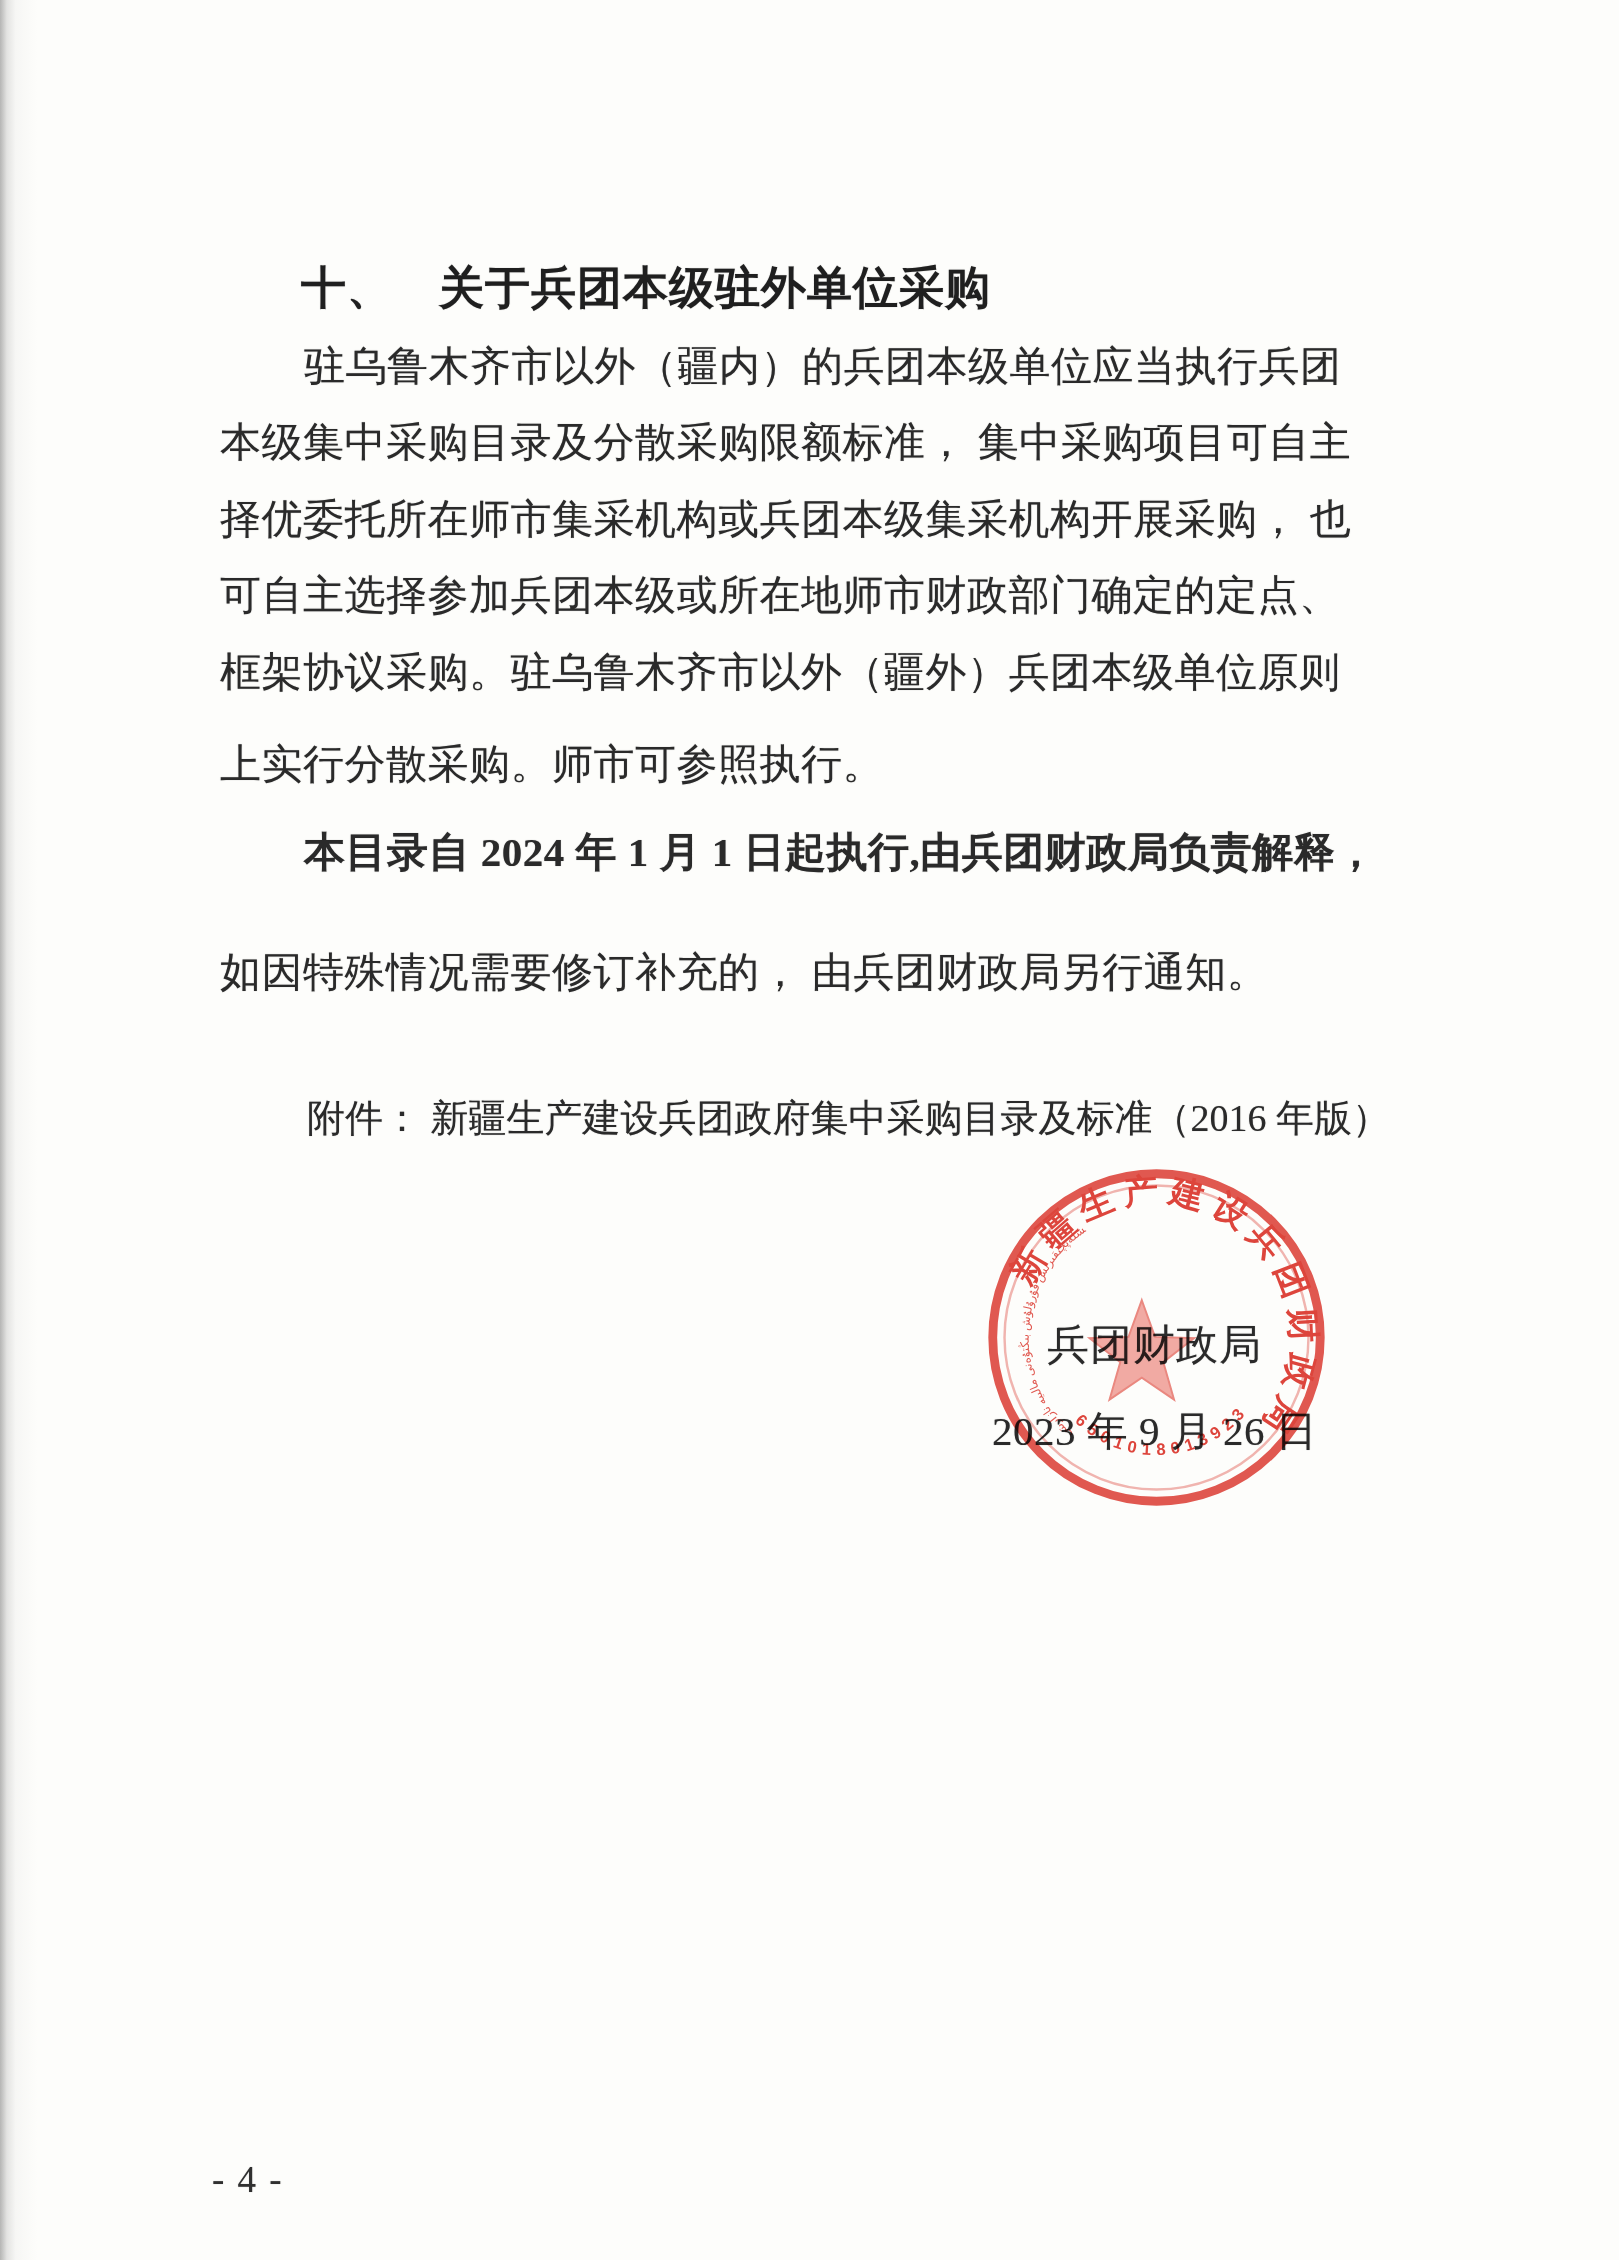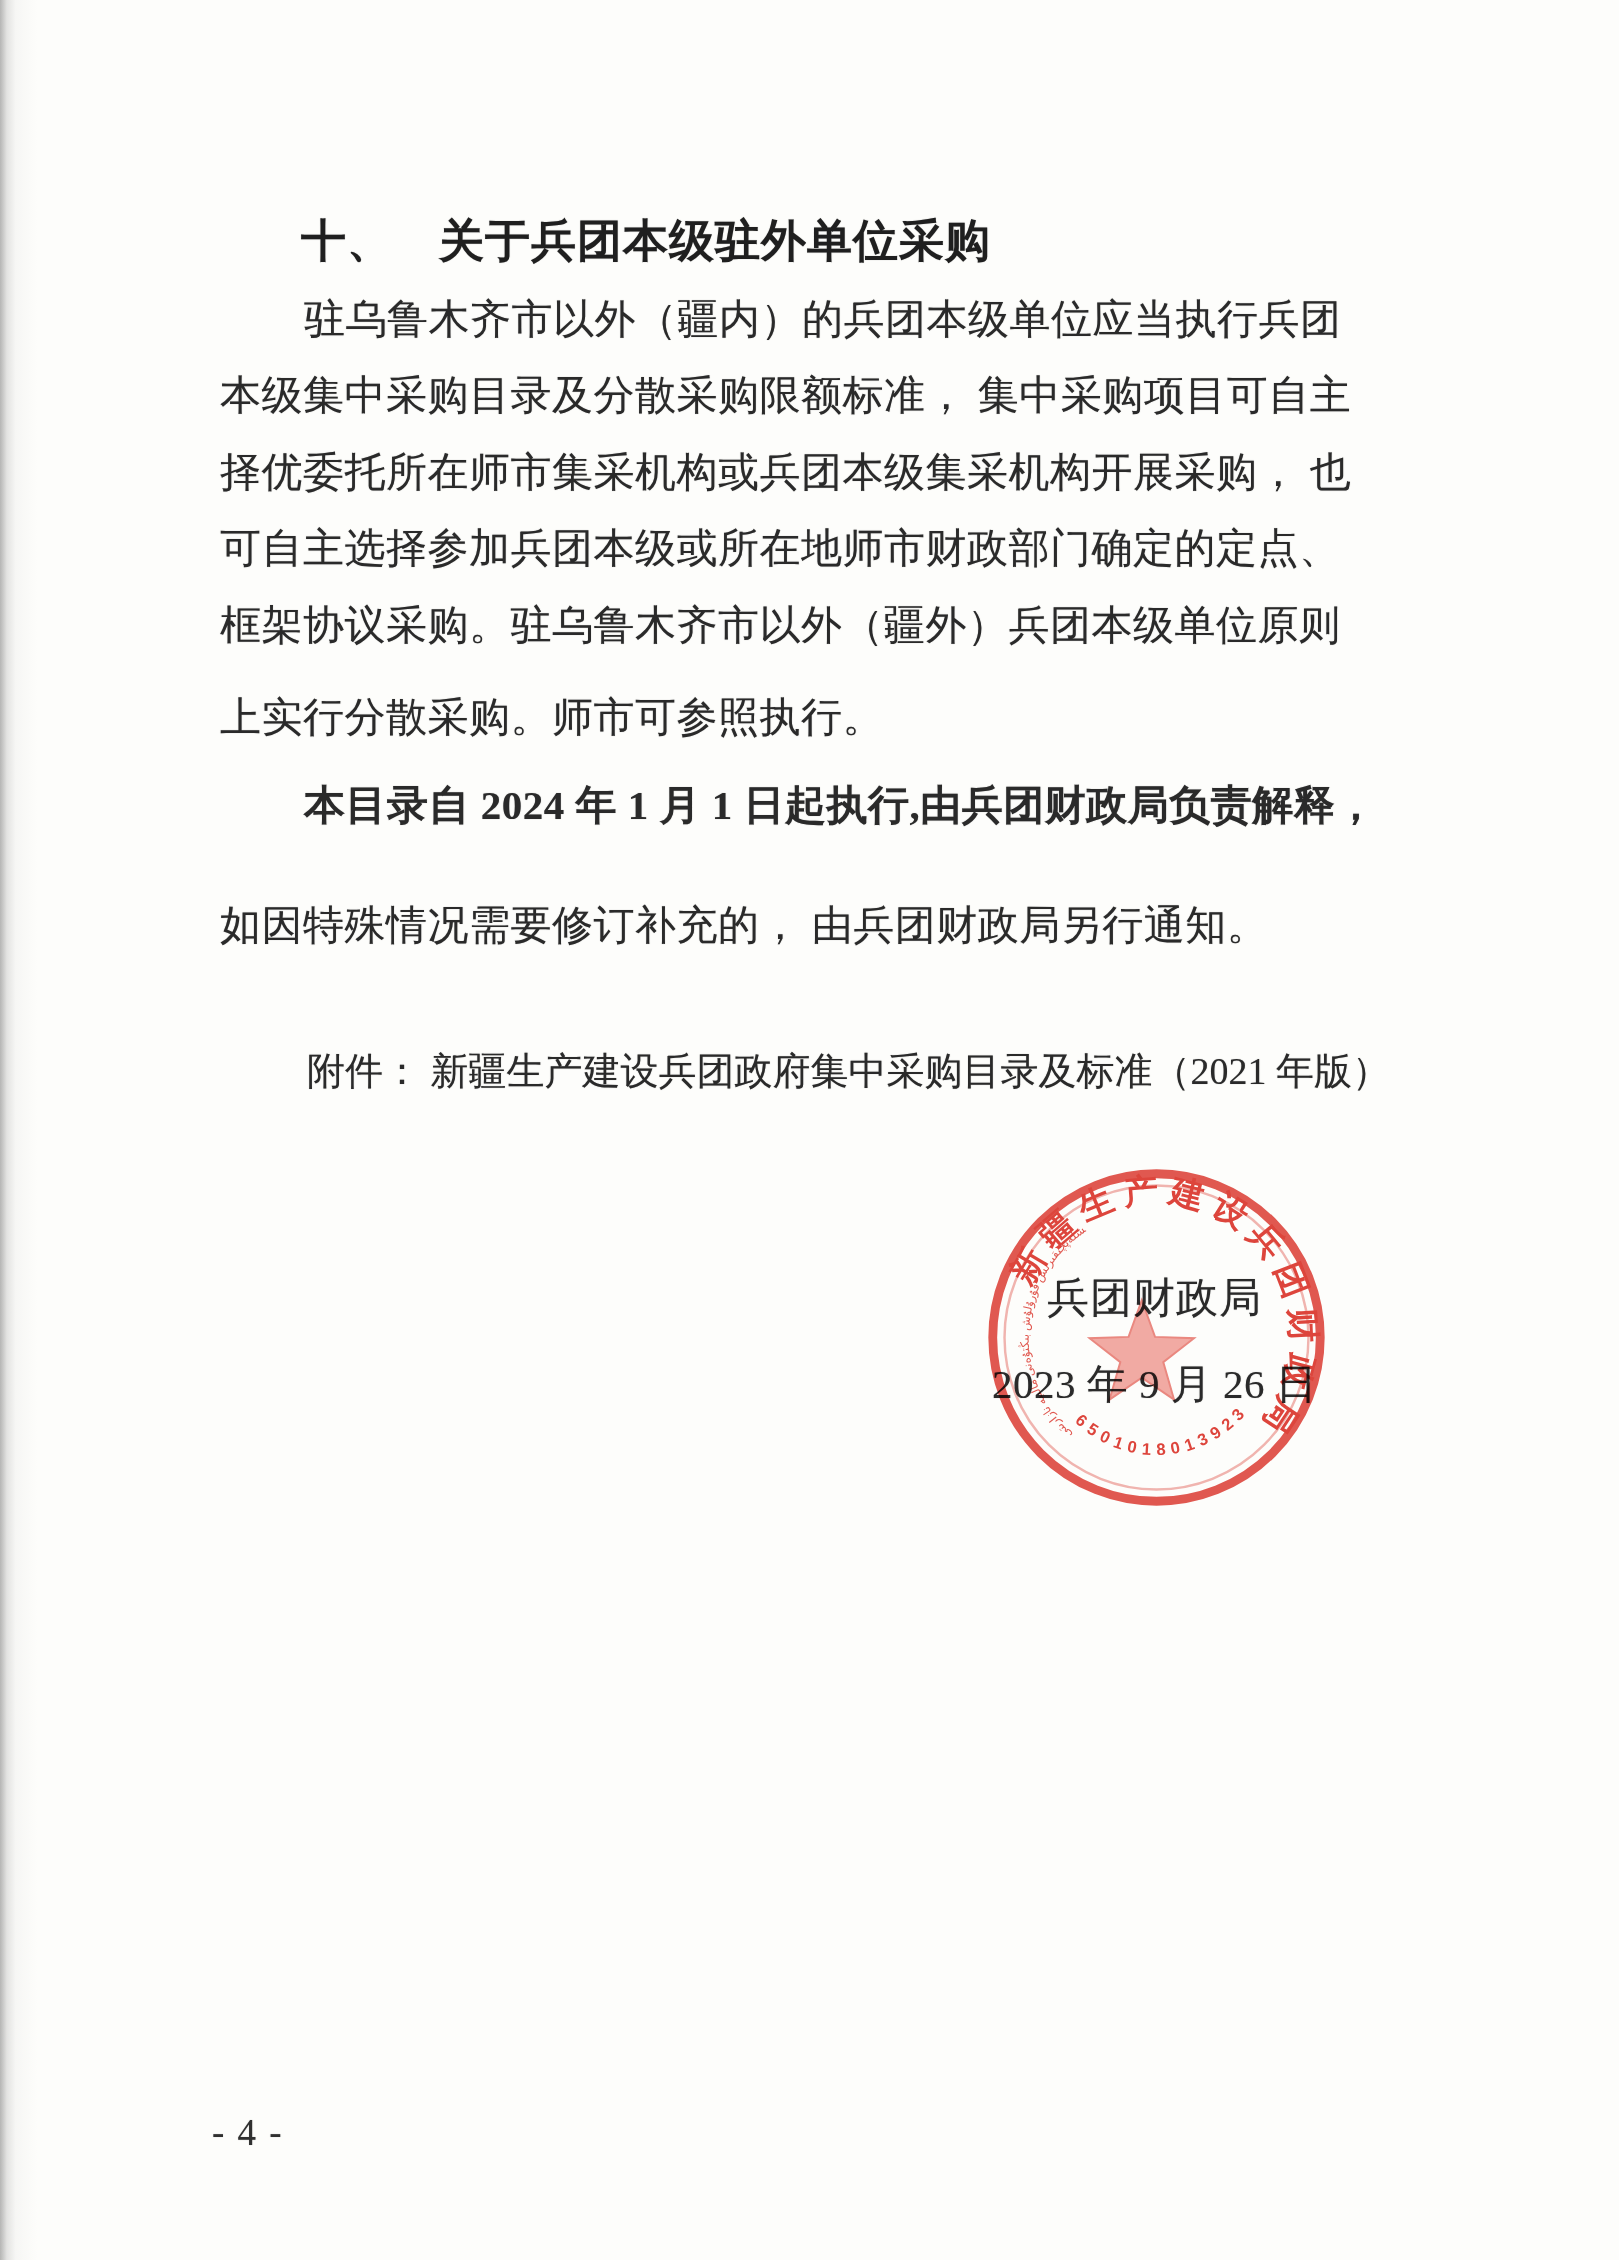--- a/index.html
+++ b/index.html
@@ -13,21 +13,21 @@
   }
   .edge-shadow{
     position:absolute;left:0;top:0;bottom:0;width:37px;
     background:linear-gradient(90deg,
       rgba(110,110,110,.50) 0px,
       rgba(160,160,160,.28) 6.9px,
       rgba(205,205,205,.14) 15.7px,
       rgba(230,230,230,0) 37px);
     pointer-events:none;
   }
-  .ink{ text-shadow:0 0 1px rgba(55,55,55,.45); }
+  .ink{ text-shadow:0 0 1px rgba(55,55,55,.45);margin-top:47px; }
   .heading{
     position:absolute;
     font-family:"Liberation Sans","DejaVu Sans",sans-serif;
     font-weight:700;
     font-size:45px;
     line-height:51px;
     color:#1f1f1f;
     white-space:pre;
     letter-spacing:1px;
   }
@@ -87,21 +87,21 @@
   <div class="bodyline ink" style="left:220px;top:370px;">本级集中采购目录及分散采购限额标准， 集中采购项目可自主</div>
   <div class="bodyline ink" style="left:220px;top:447px;">择优委托所在师市集采机构或兵团本级集采机构开展采购， 也</div>
   <div class="bodyline ink" style="left:220px;top:523px;">可自主选择参加兵团本级或所在地师市财政部门确定的定点、</div>
   <div class="bodyline ink" style="left:220px;top:600px;">框架协议采购。驻乌鲁木齐市以外（疆外）兵团本级单位原则</div>
   <div class="bodyline ink" style="left:220px;top:692px;">上实行分散采购。师市可参照执行。</div>
 
 
   <div class="bodyline ink" style="left:304px;top:780px;font-weight:bold;">本目录自 2024 年 1 月 1 日起执行,由兵团财政局负责解释，</div>
   <div class="bodyline ink" style="left:220px;top:900px;">如因特殊情况需要修订补充的， 由兵团财政局另行通知。</div>
 
-  <div class="attachment ink" style="left:307px;top:1049px;">附件： 新疆生产建设兵团政府集中采购目录及标准（2021 年版）</div>
+  <div class="attachment ink" style="left:307px;top:1049px;">附件： 新疆生产建设兵团政府集中采购目录及标准（2016 年版）</div>
 
   <div class="seal-wrap">
     <svg viewBox="0 0 360 360" width="353" height="353" xmlns="http://www.w3.org/2000/svg" xmlns:xlink="http://www.w3.org/1999/xlink">
       <defs>
         <path id="sealArcTop" d="M 50.3 132.8 A 138 138 0 1 1 277.6 277.6" fill="none"></path>
         <path id="sealArcLeft" d="M 96 280 A 130 130 0 0 1 105 74" fill="none"></path>
         <path id="sealArcBottom" d="M 88.1 257.1 A 120 120 0 0 0 271.9 257.1" fill="none"></path>
       </defs>
 
       <g fill="none" stroke="#dc3e35">

